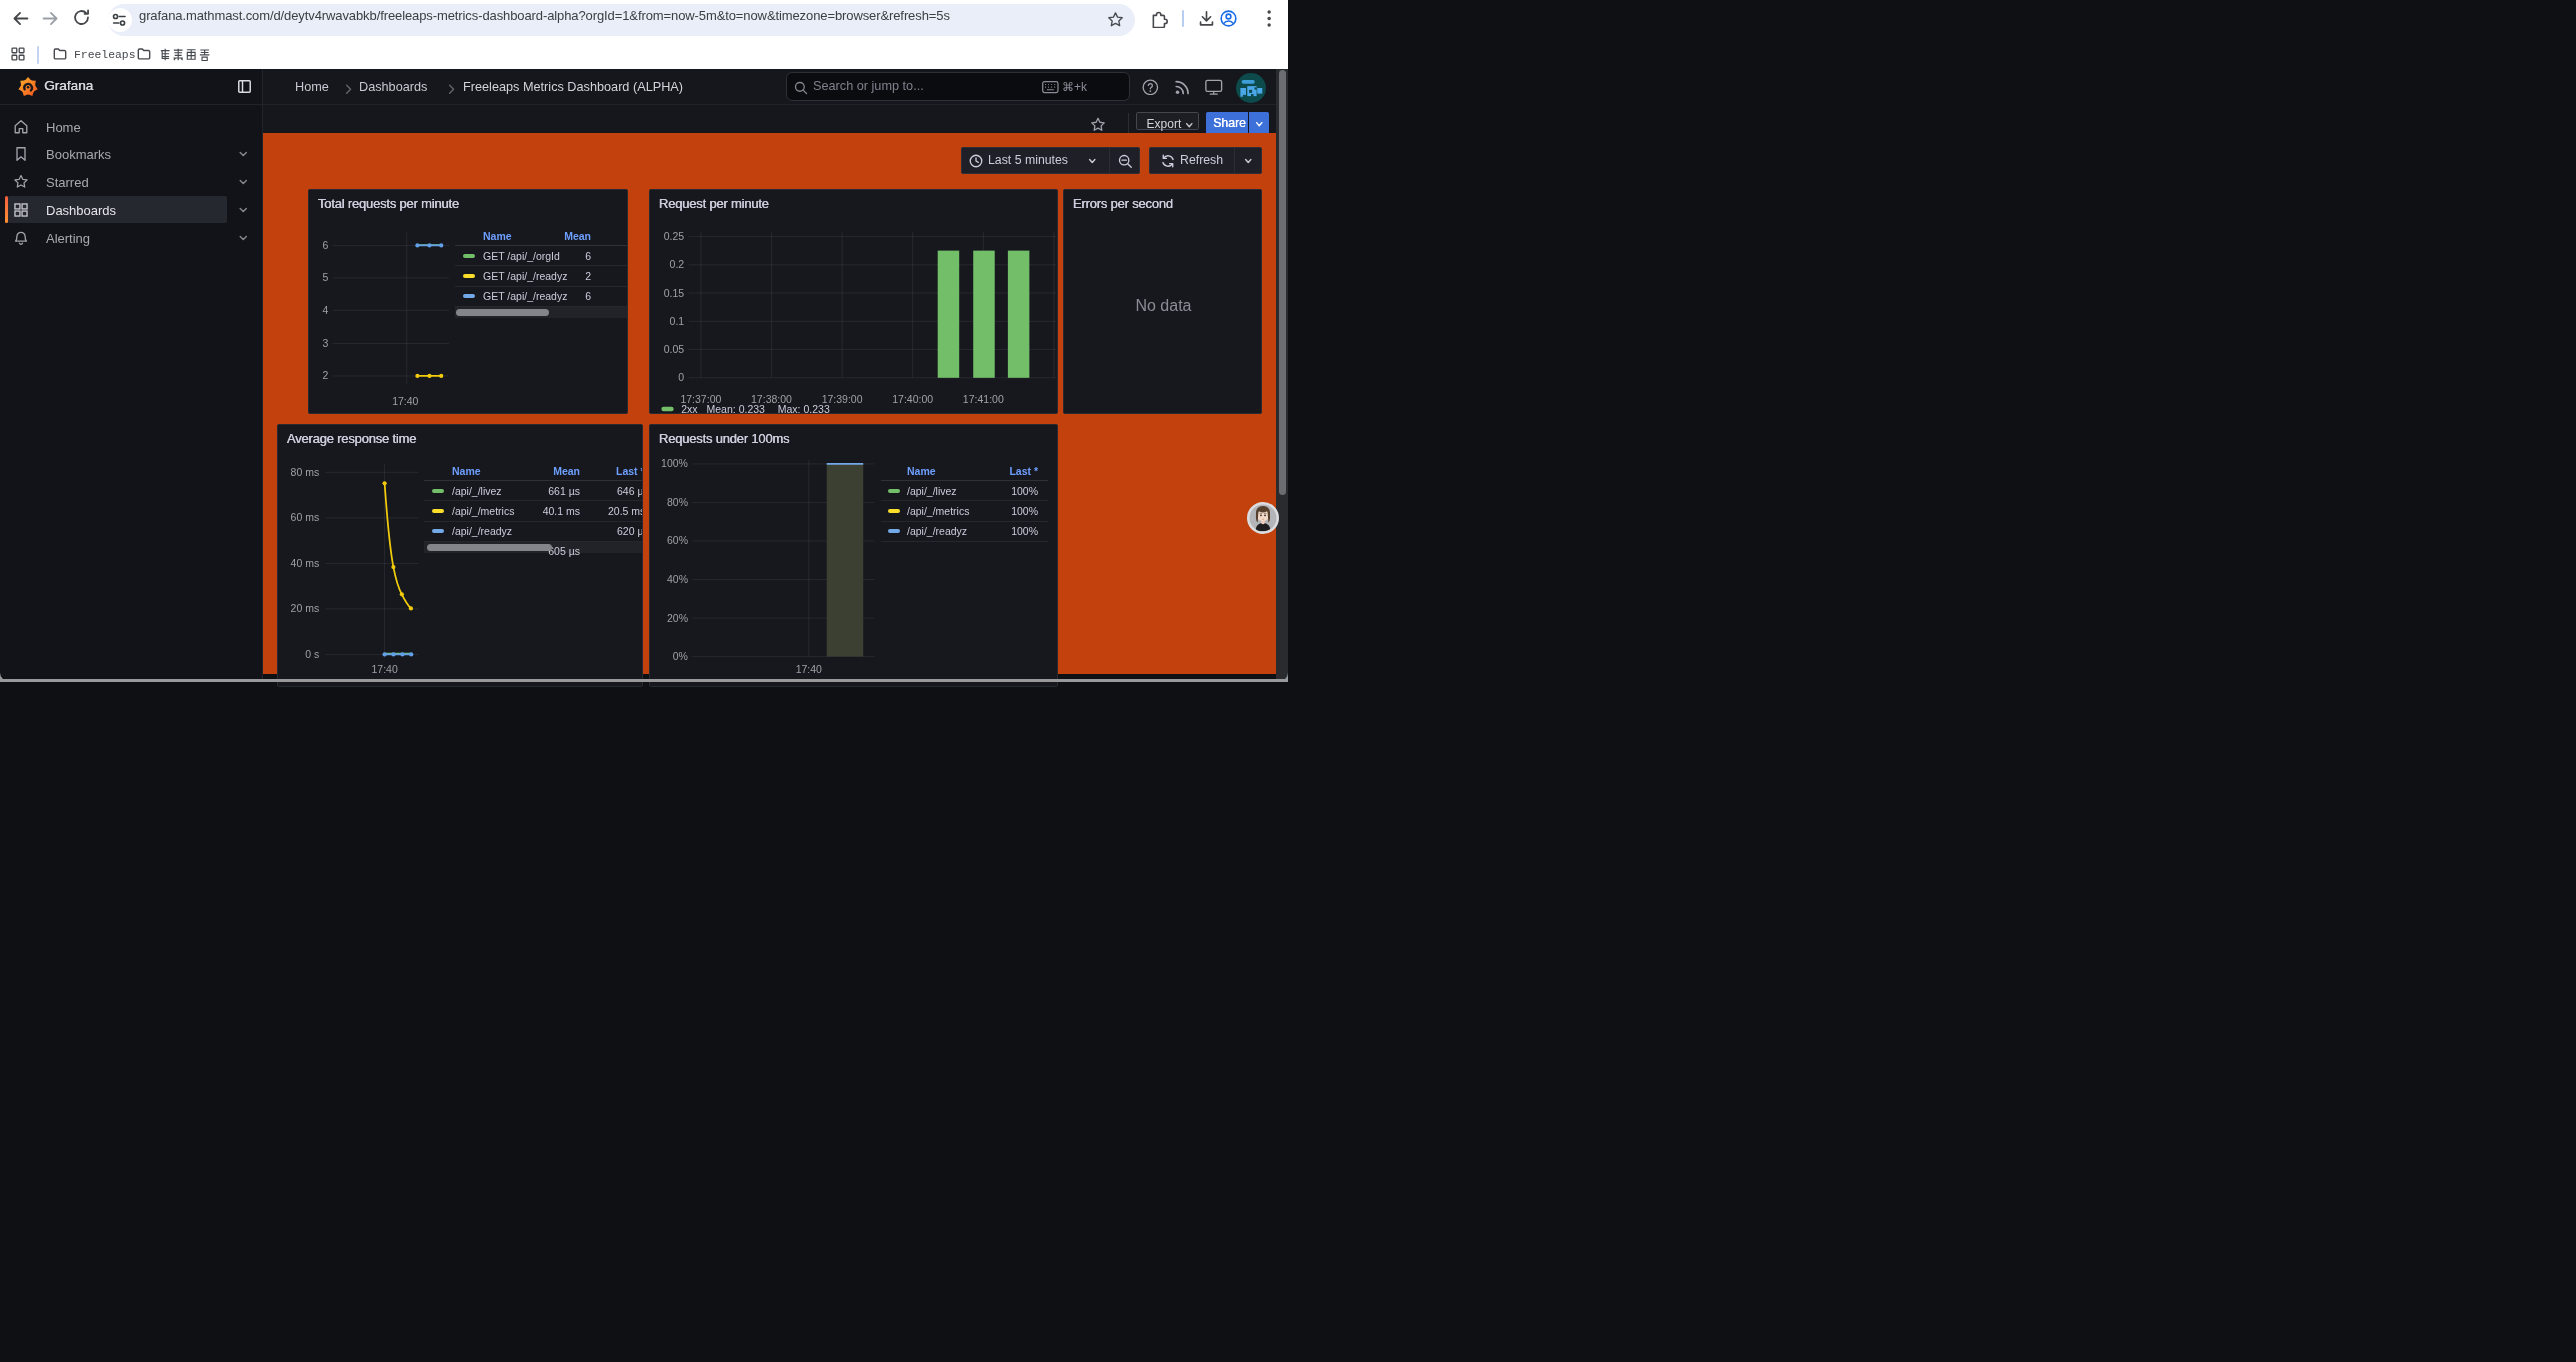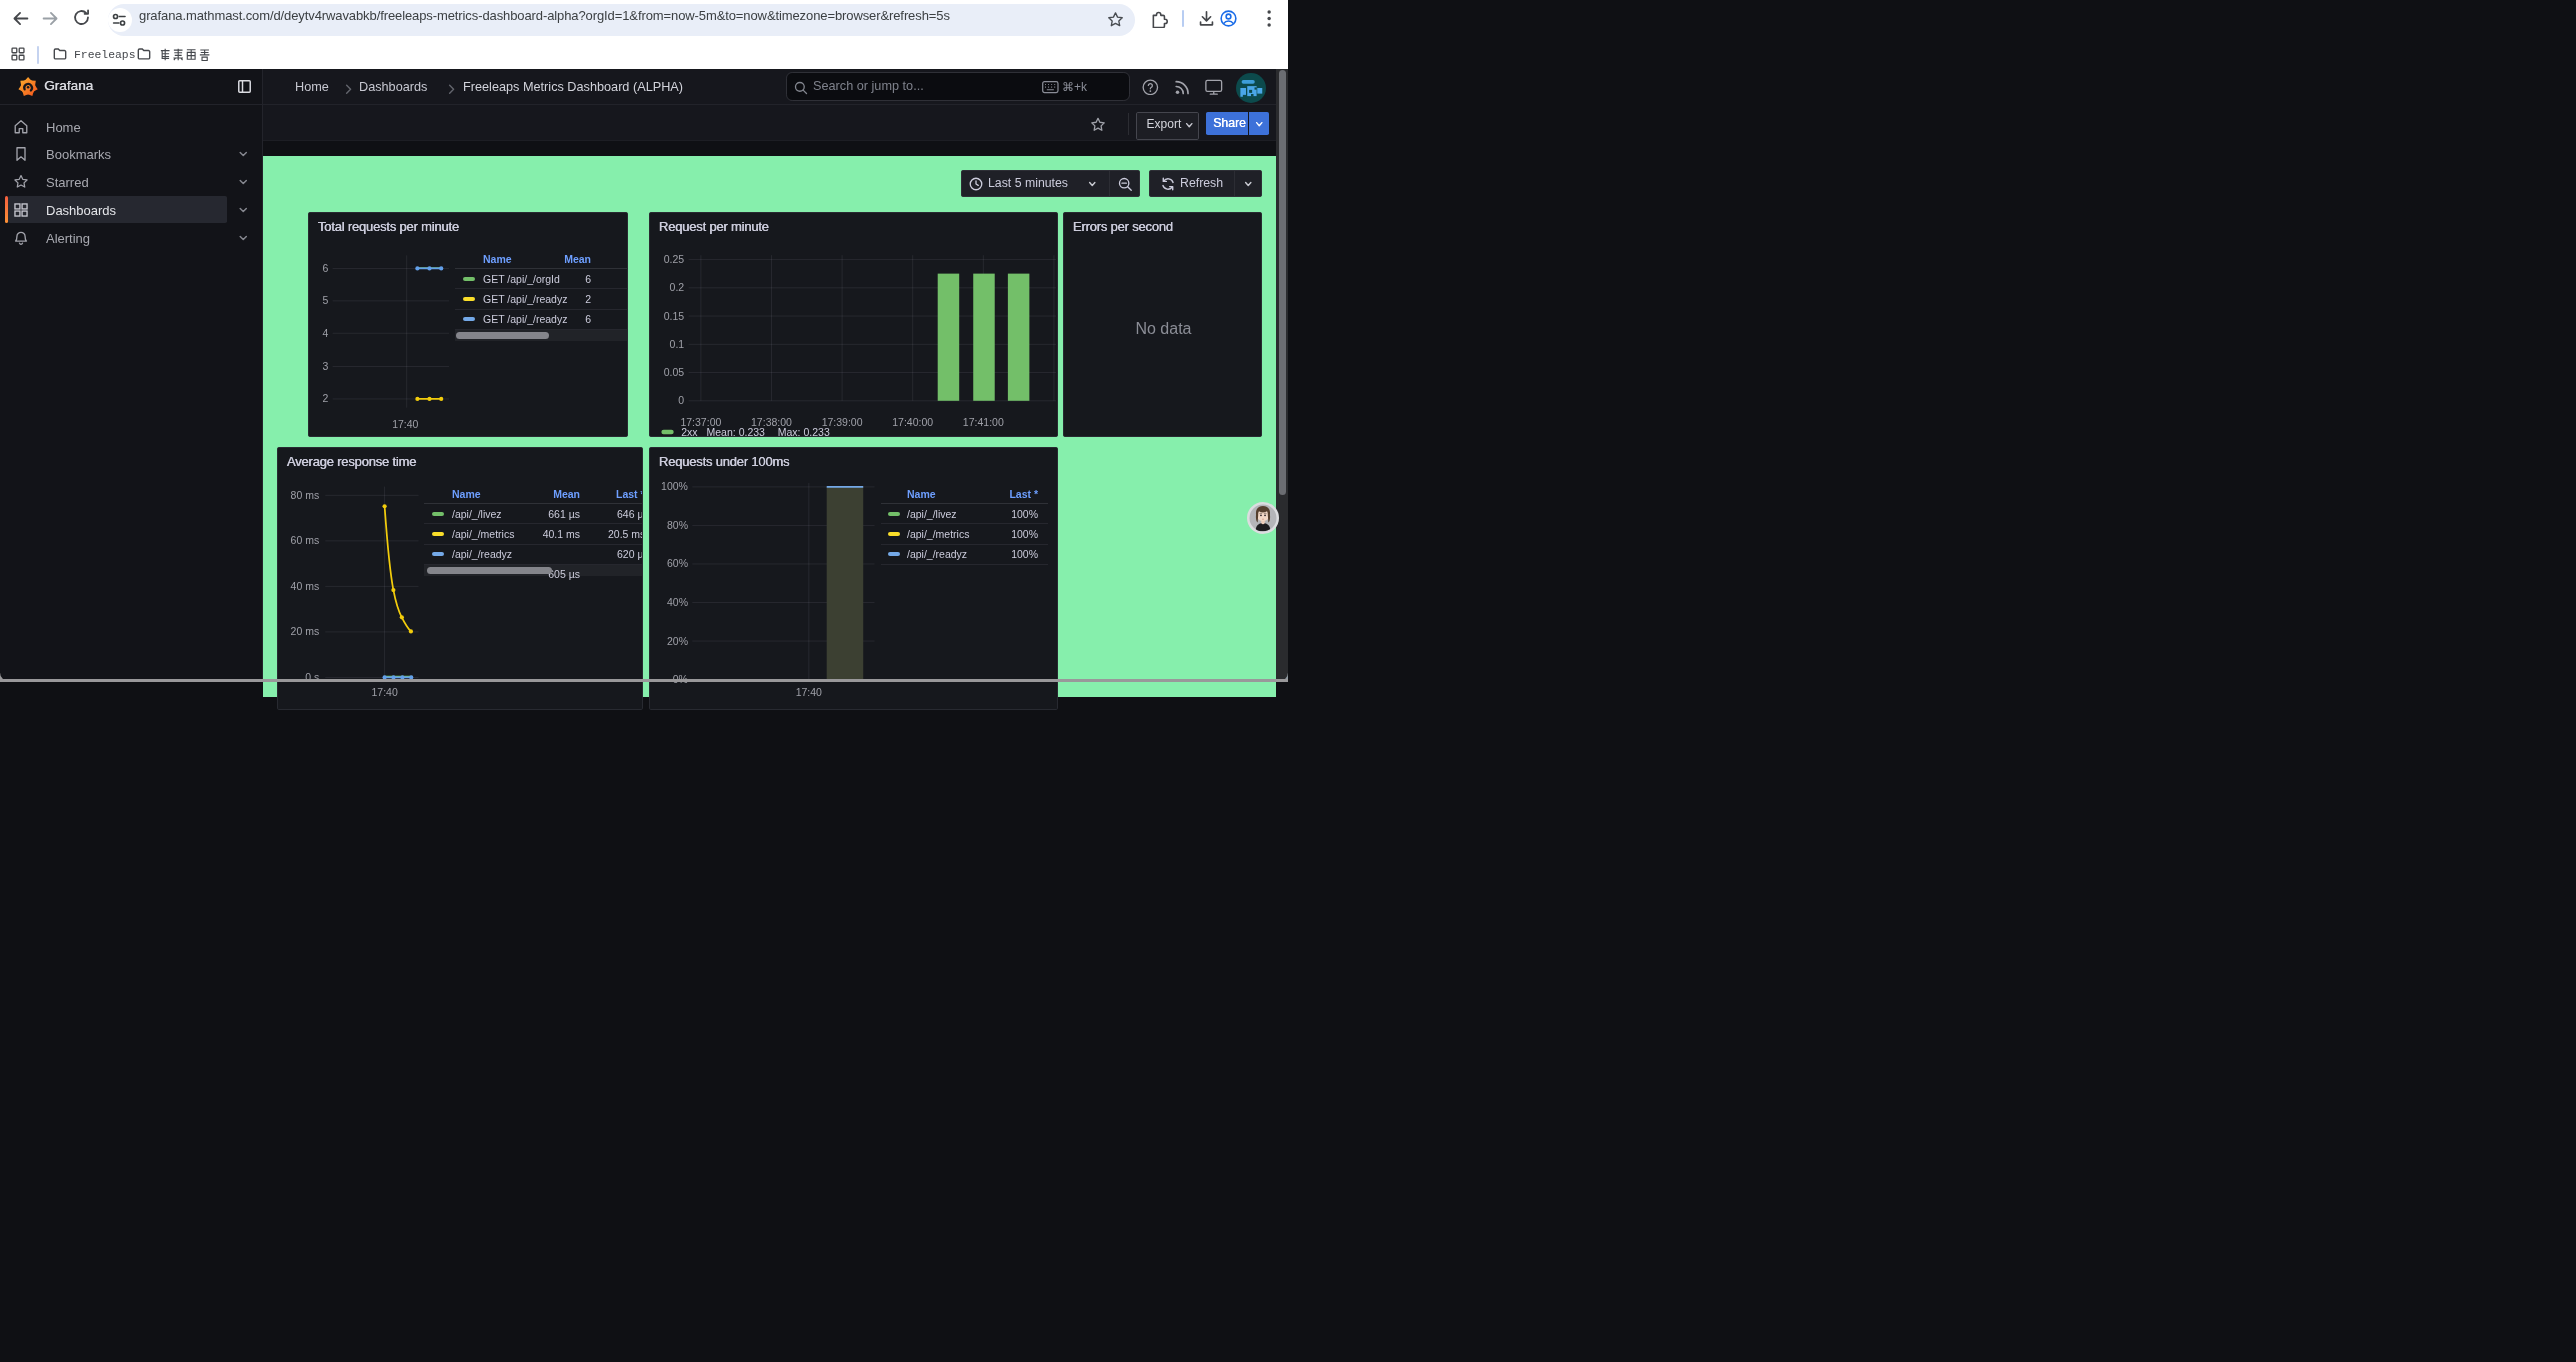--- a/index.html
+++ b/index.html
@@ -11,21 +11,21 @@
 #pill { position:absolute; left:108px; top:3.5px; width:1027px; height:32px; border-radius:16px; background:#e9eef8; }
 #tunecircle { position:absolute; left:108px; top:7.5px; width:24px; height:24px; border-radius:50%; background:#ffffff; }
 #urltext { position:absolute; left:139px; top:0px; height:32px; line-height:32px; font-size:13px; color:#3c4043; letter-spacing:-0.1px; white-space:nowrap; overflow:hidden; width:956px; }
 .bmtext { font-size:11.4px; color:#45484d;font-family:Liberation Mono, monospace; }
 
 #app { position:absolute; top:69px; left:0; width:1288px; height:612px; background:#0f1014; }
 #sidebar { position:absolute; top:0; left:0; width:263px; height:612px; background:#121318; border-right:1.3px solid #23242b; }
 #gheader { position:absolute; top:0; left:263px; width:1013px; height:35px; background:#16171d; }
 #headerline { position:absolute; top:35px; left:0; width:1288px; height:0.9px; background:#22232a; }
 #gtoolbar { position:absolute; top:36px; left:263px; width:1013px; height:36px; background:#16171d; border-bottom:0.9px solid #1d1e24; }
-#canvas { position:absolute; top:87px; left:263px; width:1013px; height:541px; background:#86efac; }
+#canvas { position:absolute; top:64px; left:263px; width:1013px; height:541px; background:#c2410c; }
 
 .mitem { position:absolute; left:0; width:262px; height:27px; }
 .mlabel { position:absolute; left:46px; top:50%; transform:translateY(-50%); font-size:13px; color:#a8a9b0; }
 .micon { position:absolute; left:13px; top:50%; transform:translateY(-50%); }
 .mchev { position:absolute; left:238px; top:50%; transform:translateY(-50%); }
 
 .panel { position:absolute; background:#16181d; border:0.9px solid #282a31; border-radius:1.8px; overflow:hidden; }
 .ptitle { position:absolute; left:8.8px; top:6.1px; font-size:13px; font-weight:500; text-shadow:0.4px 0 0 currentColor; color:#ccccdc; letter-spacing:-0.2px; }
 .tblhead { color:#6e9fff; font-size:10.5px; font-weight:700; }
 .tbltext { color:#ccccdc; font-size:10.5px; }
@@ -232,21 +232,21 @@
       <rect x="5.5" y="17.5" width="2.8" height="2.8" fill="#0c4a4c"></rect>
           <rect x="12" y="16.8" width="2" height="2" fill="#0c4a4c"></rect>
     </svg>
   </div>
   <div id="headerline"></div>
   <div id="gtoolbar">
     <svg class="abs" style="left:827px; top:12.3px;" width="16" height="16" viewBox="0 0 18 18">
           <path d="M9 1.5 L11.1 5.9 L16 6.6 L12.5 10 L13.3 14.9 L9 12.6 L4.7 14.9 L5.5 10 L2 6.6 L6.9 5.9 Z" fill="none" stroke="#9fa1a9" stroke-width="1.5" stroke-linejoin="round"></path>
         </svg>
     <div class="abs" style="left:865px; top:8px; width:0.9px; height:22px; background:#2c2d33;"></div>
-    <div class="gbtn" style="left:873px; top:7px; width:63px; height:28px; background:#1d1e24; border-color:#45464e;">
+    <div class="gbtn" style="left:873px; top:7px; width:63px; height:18px; background:#1d1e24; border-color:#45464e;">
       <div class="abs" style="left:9.6px; top:4.4px; font-size:12px; color:#d3d4db;">Export</div>
       <svg class="abs" style="left:47px; top:8px;" width="10.5" height="8.8" viewBox="0 0 12 10">
             <path d="M3 3 L6 6.5 L9 3" fill="none" stroke="#c9cad2" stroke-width="1.6" stroke-linecap="round" stroke-linejoin="round"></path>
           </svg>
     </div>
     <div class="abs" style="left:943px; top:7px; width:42px; height:23px; background:#3d71d9; border-radius:1.8px 0 0 1.8px;">
       <div class="abs" style="left:7px; top:4px; font-size:12.3px; font-weight:500; color:#ffffff; text-shadow:0.4px 0 0 currentColor;">Share</div>
     </div>
     <div class="abs" style="left:986px; top:7px; width:20px; height:23px; background:#3d71d9; border-radius:0 1.8px 1.8px 0;">
       <svg class="abs" style="left:4.8px; top:8px;" width="10.5" height="8.8" viewBox="0 0 12 10">

